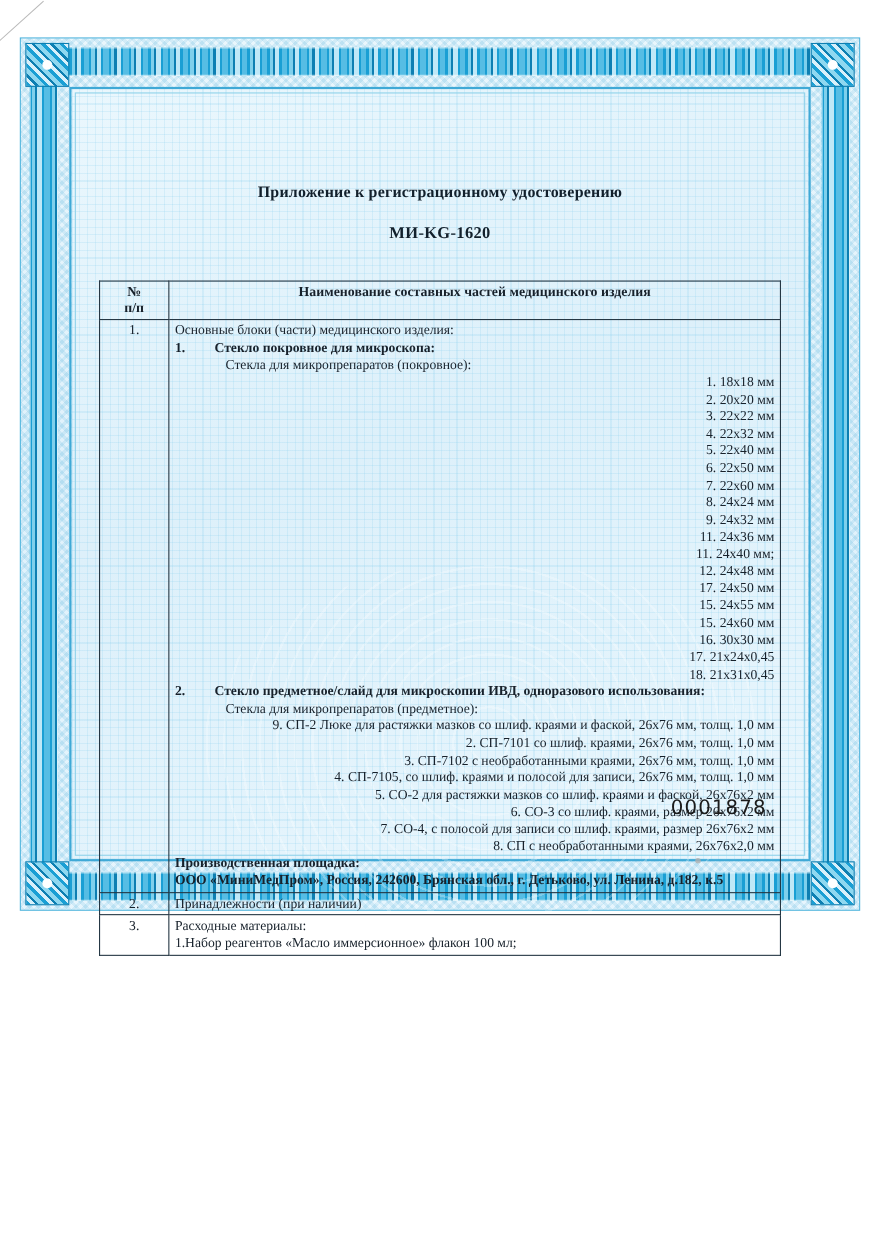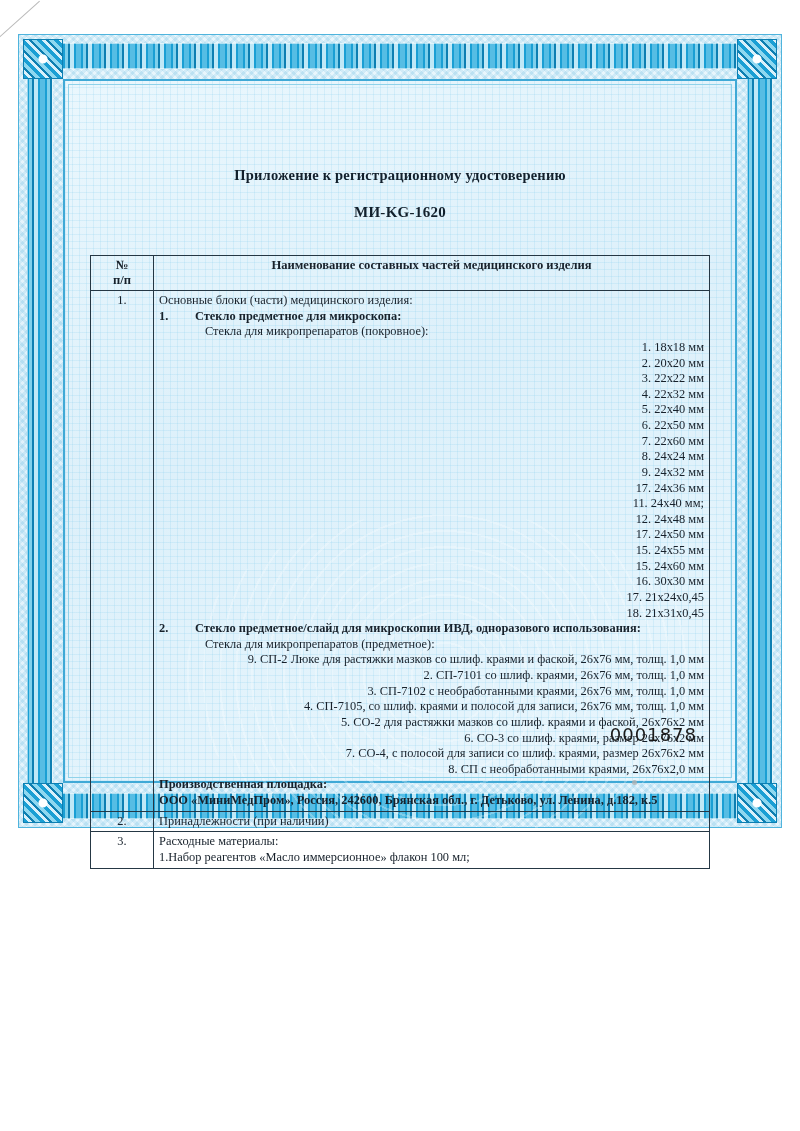--- a/index.html
+++ b/index.html
@@ -222,33 +222,33 @@
             <th class="col-name">Наименование составных частей медицинского изделия</th>
           </tr>
         </thead>
         <tbody>
           <tr>
             <td class="col-num">1.</td>
             <td class="cell-body">
               <div class="plain">Основные блоки (части) медицинского изделия:</div>
 
               <div class="lvl1">
-                <span class="n">1.</span><span>Стекло предметное для микроскопа:</span>
+                <span class="n">1.</span><span>Стекло покровное для микроскопа:</span>
               </div>
               <div class="lead">Стекла для микропрепаратов (покровное):</div>
               <div class="item">1. 18х18 мм</div>
               <div class="item">2. 20х20 мм</div>
               <div class="item">3. 22х22 мм</div>
               <div class="item">4. 22х32 мм</div>
               <div class="item">5. 22х40 мм</div>
               <div class="item">6. 22х50 мм</div>
               <div class="item">7. 22х60 мм</div>
               <div class="item">8. 24х24 мм</div>
               <div class="item">9. 24х32 мм</div>
-              <div class="item">17. 24х36 мм</div>
+              <div class="item">11. 24х36 мм</div>
               <div class="item">11. 24х40 мм;</div>
               <div class="item">12. 24х48 мм</div>
               <div class="item">17. 24х50 мм</div>
               <div class="item">15. 24х55 мм</div>
               <div class="item">15. 24х60 мм</div>
               <div class="item">16. 30х30 мм</div>
               <div class="item">17. 21х24х0,45</div>
               <div class="item">18. 21х31х0,45</div>
 
               <div class="lvl1">

